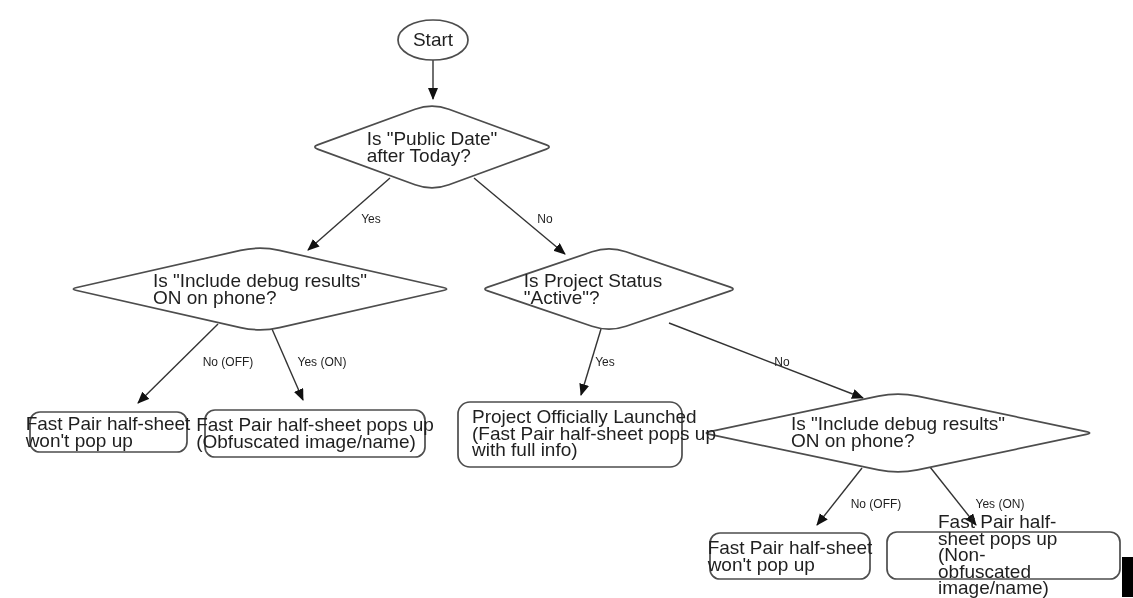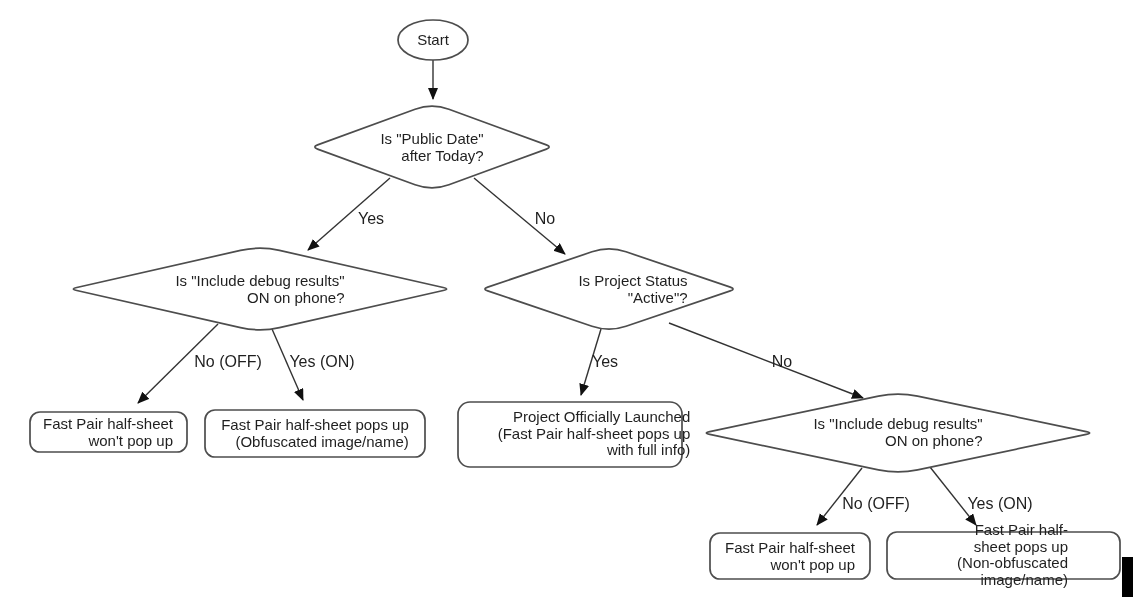--- a/index.html
+++ b/index.html
@@ -17,30 +17,30 @@
   }
   .canvas svg {
     position: absolute;
     left: 0;
     top: 0;
   }
   .lbl {
     position: absolute;
     transform: translate(-50%, -50%);
     white-space: pre-line;
-    text-align: right;
-    font-size: 15px;
+    text-align: left;
+    font-size: 19px;
     line-height: 16.5px;
     color: #1f1f1f;
   }
   .elbl {
     position: absolute;
     transform: translate(-50%, -50%);
     white-space: nowrap;
-    font-size: 16px;
+    font-size: 12px;
     color: #1f1f1f;
   }
   .cursor-bar {
     position: absolute;
     left: 1122px;
     top: 557px;
     width: 11px;
     height: 40px;
     background: #000000;
   }
@@ -86,21 +86,21 @@
       <rect x="710" y="533" width="160" height="46" rx="10" ry="10"></rect>
       <rect x="887" y="532" width="233" height="47" rx="10" ry="10"></rect>
     </g>
   </svg>
 
   <div class="lbl" style="left:433px; top:40px;">Start</div>
   <div class="lbl" style="left:432px; top:147px;">Is "Public Date"
 after Today?</div>
   <div class="lbl" style="left:260px; top:289px;">Is "Include debug results"
 ON on phone?</div>
-  <div class="lbl" style="left:633px; top:289px;">Is Project Status
+  <div class="lbl" style="left:593px; top:289px;">Is Project Status
 "Active"?</div>
   <div class="lbl" style="left:898px; top:432px;">Is "Include debug results"
 ON on phone?</div>
   <div class="lbl" style="left:108px; top:432px;">Fast Pair half-sheet
 won't pop up</div>
   <div class="lbl" style="left:315px; top:433px;">Fast Pair half-sheet pops up
 (Obfuscated image/name)</div>
   <div class="lbl" style="left:570px; top:434px;margin-left:24px;">Project Officially Launched
 (Fast Pair half-sheet pops up
 with full info)</div>

